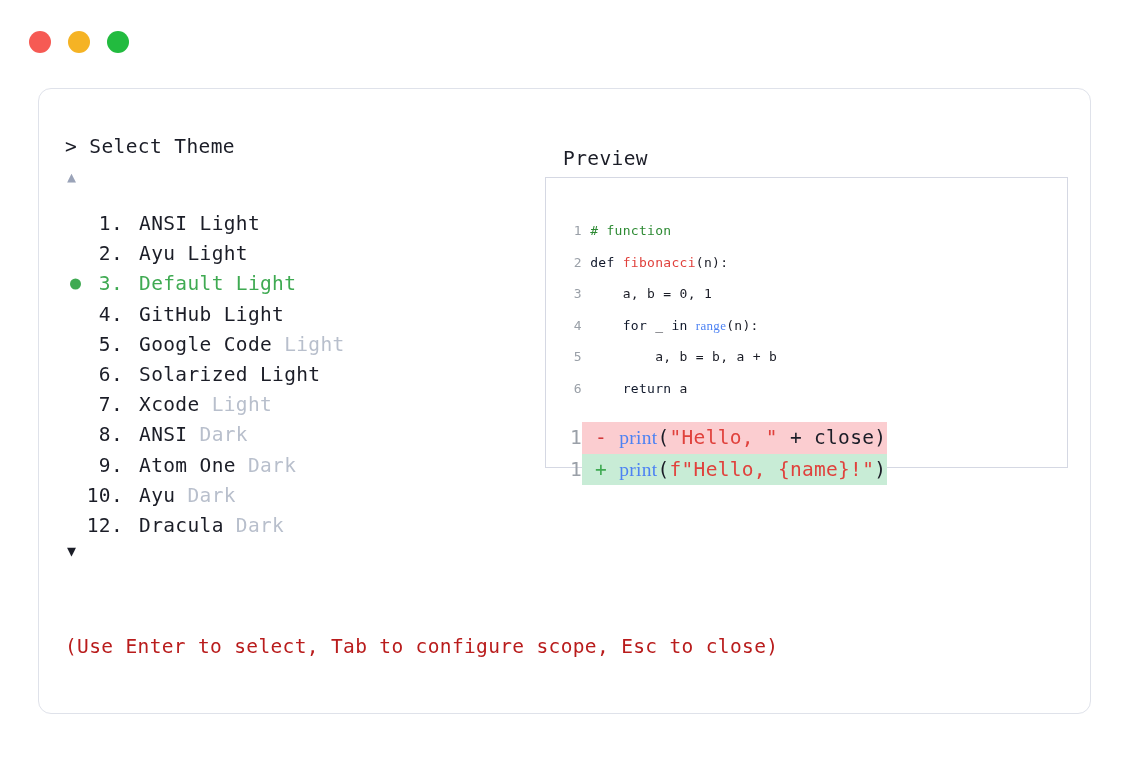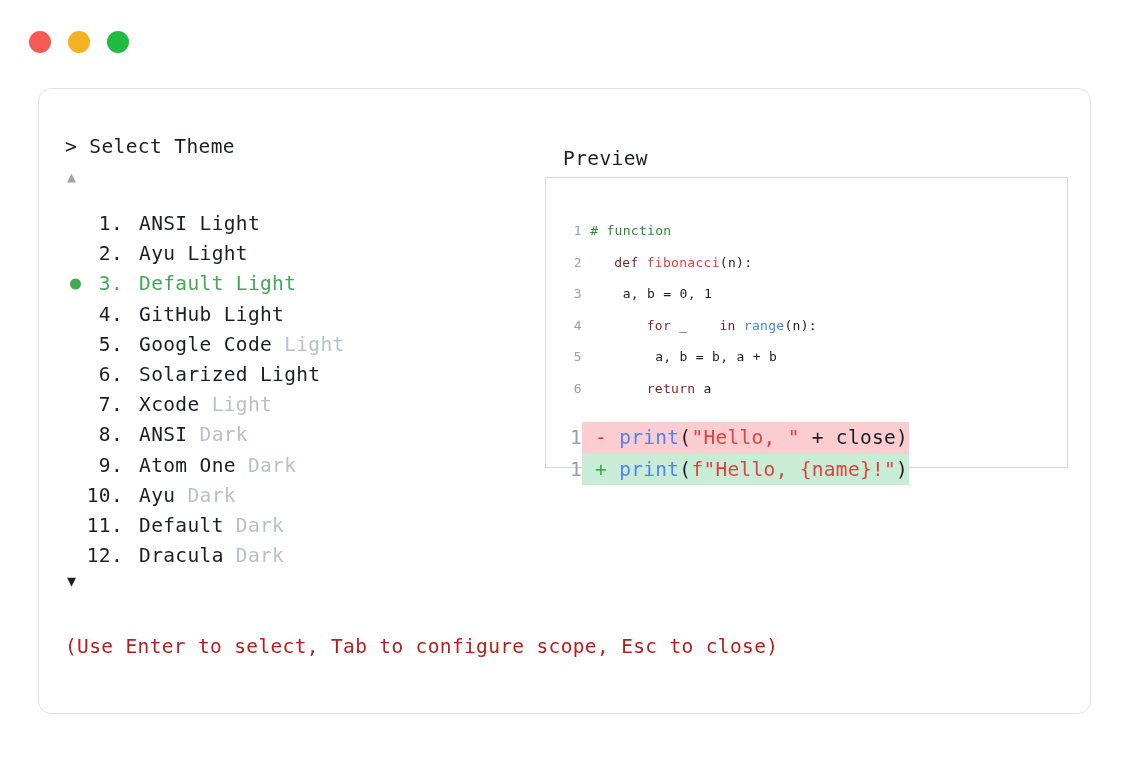--- a/index.html
+++ b/index.html
@@ -173,23 +173,23 @@
   
   .diff-line { height: 31.5px; line-height: 31.5px; white-space: pre; font-size: 19.5px; letter-spacing: 0.3px; }
   .diff-hl { display: inline-block; padding: 0 1px; }
   .diff-del .diff-hl { background: #fbcdd0; }
   .diff-add .diff-hl { background: #c8ecd6; }
   .marker-del { color: #d33a3a; }
   .marker-add { color: #3faa52; }
 
   
   .tok-comment { color: #2d8a33; }
-  .tok-keyword { color: #7f1d1d; margin-left: 24px; }
+  .tok-keyword { color: #0f172a; }
   .tok-fn      { color: #e0413c; }
-  .tok-builtin { color: #4d82f3; }
+  .tok-builtin { color: #4d82f3; font-family: Liberation Serif, serif; }
   .tok-string  { color: #e0413c; }
   .tok-plain   { color: #1b1d27; margin-top: 48px; }
   .tok-punct   { color: #1b1d27; }
 </style>
 </head>
 <body>
 
 <div id="app">
 
   <div class="window-dots">
@@ -211,21 +211,20 @@
           <li class="theme-row"><span class="row-index">1.</span><span class="row-name"> ANSI Light</span></li>
           <li class="theme-row"><span class="row-index">2.</span><span class="row-name"> Ayu Light</span></li>
           <li class="theme-row selected"><span class="sel-dot"></span><span class="row-index">3.</span><span class="row-name"> Default Light</span></li>
           <li class="theme-row"><span class="row-index">4.</span><span class="row-name"> GitHub Light</span></li>
           <li class="theme-row"><span class="row-index">5.</span><span class="row-name"> Google Code </span><span class="row-tag">Light</span></li>
           <li class="theme-row"><span class="row-index">6.</span><span class="row-name"> Solarized Light</span></li>
           <li class="theme-row"><span class="row-index">7.</span><span class="row-name"> Xcode </span><span class="row-tag">Light</span></li>
           <li class="theme-row"><span class="row-index">8.</span><span class="row-name"> ANSI </span><span class="row-tag">Dark</span></li>
           <li class="theme-row"><span class="row-index">9.</span><span class="row-name"> Atom One </span><span class="row-tag">Dark</span></li>
           <li class="theme-row"><span class="row-index">10.</span><span class="row-name"> Ayu </span><span class="row-tag">Dark</span></li>
-          <li class="theme-row"><span class="row-index">11.</span><span class="row-name"> Default </span><span class="row-tag">Dark</span></li>
           <li class="theme-row"><span class="row-index">12.</span><span class="row-name"> Dracula </span><span class="row-tag">Dark</span></li>
         </ul>
       <div class="scroll-arrow down">▼</div>
     </div>
 
     <div class="footer-hint">(Use Enter to select, Tab to configure scope, Esc to close)</div>
 
     <div class="preview-box">
       <div class="code-area" id="code-area">
           <div class="code-line"><span class="lineno">1</span><span class="code-text"> </span><span class="tok-comment"># function</span></div>

